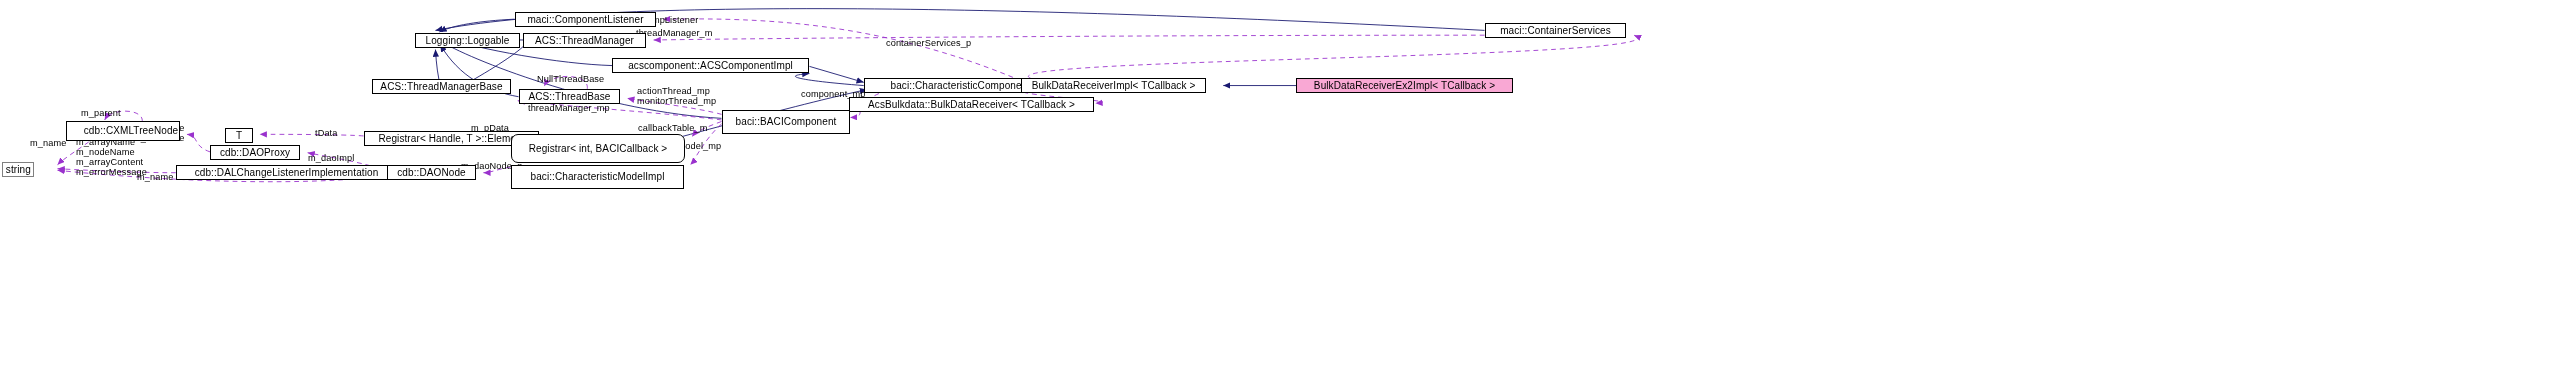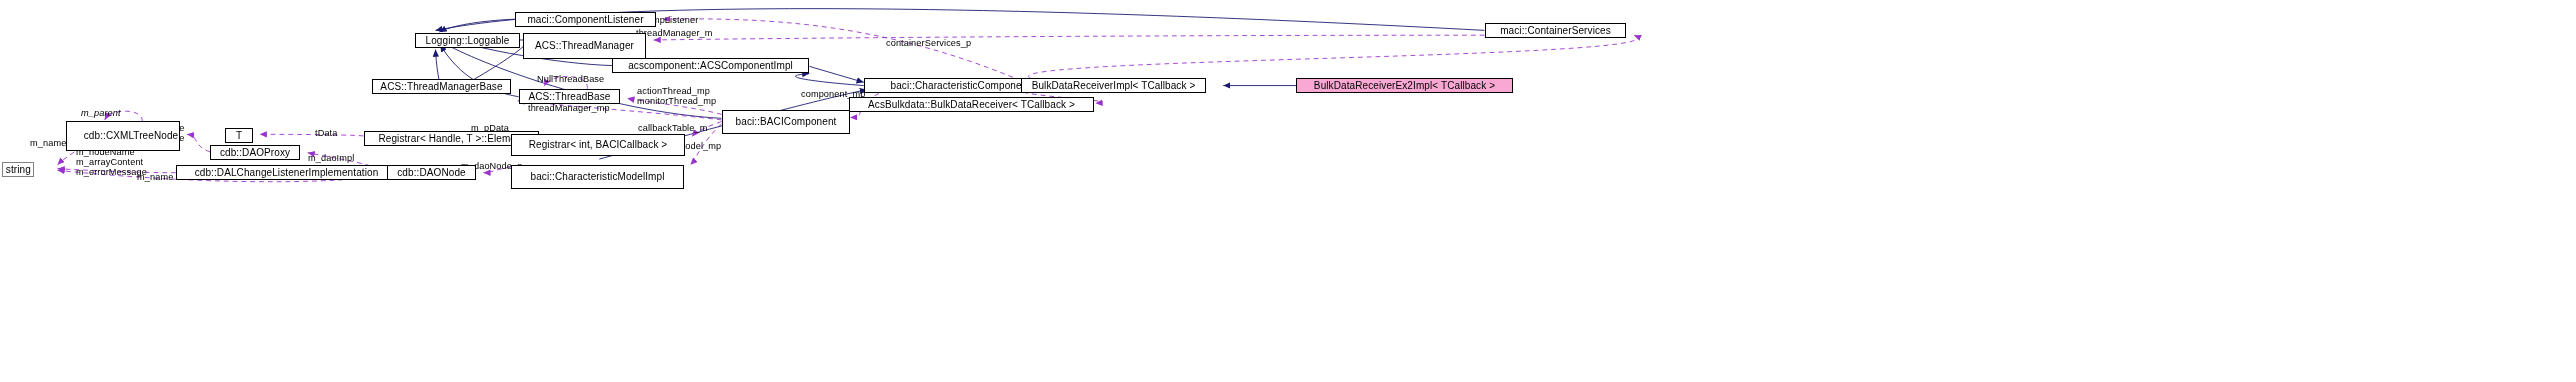--- a/index.html
+++ b/index.html
@@ -132,50 +132,50 @@
       <path d="M639,209 C620,212 615,216 605,216"></path>
 
       <path d="M484,220 C350,236 160,222 72,213"></path>
 
       <path d="M220,216 C170,216 110,213 72,211"></path>
     </g>
   </svg>
 
   <div class="node" style="left:386px;  top:33px;  width:105px; height:15px;margin-left:29px;">Logging::Loggable</div>
   <div class="node" style="left:515px;  top:12px;  width:141px; height:15px;">maci::ComponentListener</div>
-  <div class="node" style="left:523px;  top:33px;  width:123px; height:26px;">ACS::ThreadManager</div>
+  <div class="node" style="left:523px;  top:33px;  width:123px; height:15px;">ACS::ThreadManager</div>
   <div class="node" style="left:1485px; top:23px;  width:141px; height:15px;">maci::ContainerServices</div>
   <div class="node" style="left:612px; top:58px;  width:197px; height:15px;">acscomponent::ACSComponentImpl</div>
   <div class="node" style="left:372px;  top:79px; width:139px; height:15px;">ACS::ThreadManagerBase</div>
   <div class="node" style="left:519px;  top:89px; width:101px; height:15px;">ACS::ThreadBase</div>
   <div class="node" style="left:864px; top:78px; width:212px; height:15px;">baci::CharacteristicComponentImpl</div>
   <div class="node" style="left:1021px; top:78px;  width:185px; height:15px;">BulkDataReceiverImpl&lt; TCallback &gt;</div>
   <div class="node highlight" style="left:1296px; top:78px;  width:217px; height:15px;">BulkDataReceiverEx2Impl&lt; TCallback &gt;</div>
   <div class="node" style="left:722px;  top:110px; width:128px; height:24px;">baci::BACIComponent</div>
   <div class="node" style="left:849px; top:97px; width:245px; height:15px;">AcsBulkdata::BulkDataReceiver&lt; TCallback &gt;</div>
-  <div class="node" style="left:66px;   top:121px; width:114px; height:30px;padding-left:16px;">cdb::CXMLTreeNode</div>
+  <div class="node" style="left:66px;   top:121px; width:114px; height:20px;padding-left:16px;">cdb::CXMLTreeNode</div>
   <div class="node" style="left:225px;  top:128px; width:28px;  height:15px;">T</div>
   <div class="node" style="left:364px;  top:131px; width:175px; height:15px;">Registrar&lt; Handle, T &gt;::Element</div>
-  <div class="node" style="left:511px;  top:134px; width:174px; height:22px;">Registrar&lt; int, BACICallback &gt;</div>
+  <div class="node" style="left:511px;  top:134px; width:174px; height:29px;border-radius:7px;">Registrar&lt; int, BACICallback &gt;</div>
   <div class="node" style="left:210px;  top:145px; width:90px; height:15px;">cdb::DAOProxy</div>
   <div class="node plain" style="left:2.4px;    top:162px; width:32px;  height:15px;">string</div>
   <div class="node" style="left:176px; top:165px; width:221px; height:15px;">cdb::DALChangeListenerImplementation</div>
   <div class="node" style="left:387px;  top:165px; width:89px; height:15px;">cdb::DAONode</div>
   <div class="node" style="left:511px; top:165px; width:173px; height:24px;">baci::CharacteristicModelImpl</div>
 
   <div class="edge-label" style="left:642px;  top:15px;">compListener</div>
   <div class="edge-label" style="left:636px;  top:28px;">threadManager_m</div>
   <div class="edge-label" style="left:886px; top:38px;">containerServices_p</div>
   <div class="edge-label" style="left:537px;  top:74px;">NullThreadBase</div>
   <div class="edge-label" style="left:986px; top:85px;">receiver</div>
   <div class="edge-label" style="left:637px;  top:86px;">actionThread_mp
 monitorThread_mp</div>
   <div class="edge-label" style="left:801px; top:89px;">component_mp</div>
   <div class="edge-label" style="left:528px;  top:103px;">threadManager_mp</div>
-  <div class="edge-label" style="left:81px;  top:108px;font-style:italic;">m_parent</div>
+  <div class="edge-label" style="left:81px;  top:108px;">m_parent</div>
   <div class="edge-label" style="left:133px;  top:123px;">m_currNode
 m_rootNode</div>
   <div class="edge-label" style="left:471px;  top:123px;">m_pData
 pData_mp</div>
   <div class="edge-label" style="left:315px;  top:128px;">tData</div>
   <div class="edge-label" style="left:638px;  top:123px;">callbackTable_m</div>
   <div class="edge-label" style="left:30px;   top:138px;">m_name</div>
   <div class="edge-label" style="left:76px;   top:137px;">m_arrayName
 m_nodeName
 m_arrayContent

